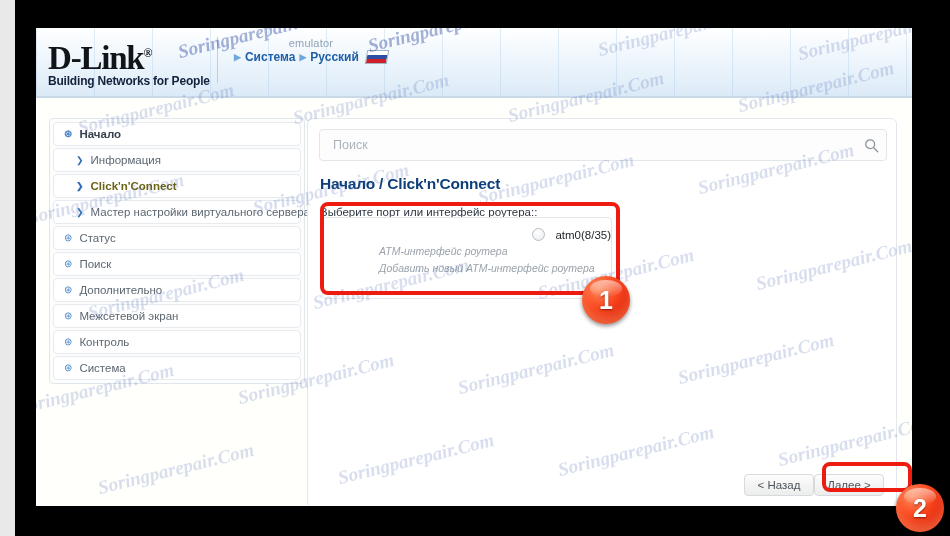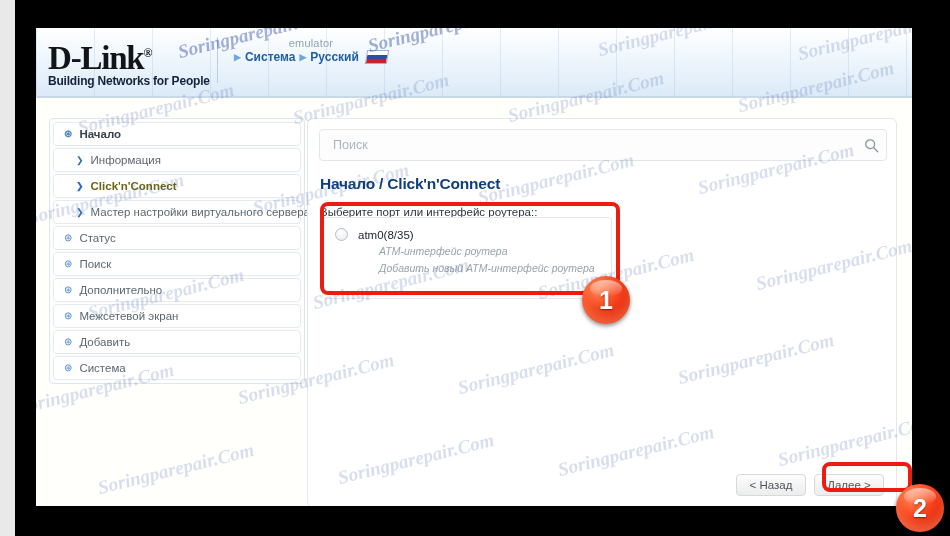--- a/index.html
+++ b/index.html
@@ -239,20 +239,21 @@
     background: #ffffff;
     border: 1px solid #e3e7eb;
     border-radius: 4px;
     padding: 8px 0 0 0;
   }
   .radio-row {
     display: flex;
     align-items: center;
     padding-left: 12px;
     height: 17px;
+    justify-content: flex-end;
   }
   .radio-dot {
     width: 11px; height: 11px;
     border-radius: 50%;
     border: 1px solid #b7bfc6;
     background: radial-gradient(circle at 38% 32%, #ffffff 0%, #f2f4f6 55%, #dfe3e7 100%);
     margin-right: 10px;
     flex: none;
   }
   .radio-label {
@@ -279,21 +280,20 @@
     pointer-events: none;
   }
   #hl-radios { left: 320px; top: 202px; width: 300px; height: 93px; }
   #hl-next   { left: 822px; top: 462px; width: 90px;  height: 30px; }
 
   
   .btn-row {
     position: absolute;
     right: 12px; bottom: 11px;
     display: flex;
-    gap: 8px;
   }
   .btn {
     min-width: 70px;
     height: 22px;
     box-sizing: border-box;
     background: linear-gradient(to bottom, #fdfdfd 0%, #f4f4f4 50%, #eceded 100%);
     border: 1px solid #d7dadd;
     border-radius: 4px;
     font-family: "Liberation Sans", sans-serif;
     font-size: 11.5px;
@@ -412,21 +412,21 @@
           <div class="menu-item">
             <span class="ic">⊛</span>
             <span>Дополнительно</span>
           </div>
           <div class="menu-item">
             <span class="ic">⊛</span>
             <span>Межсетевой экран</span>
           </div>
           <div class="menu-item">
             <span class="ic">⊛</span>
-            <span>Добавить</span>
+            <span>Контроль</span>
           </div>
           <div class="menu-item">
             <span class="ic">⊛</span>
             <span>Система</span>
           </div>
         </div>
 
       <div class="main-panel">
 
         <div class="search-box">

